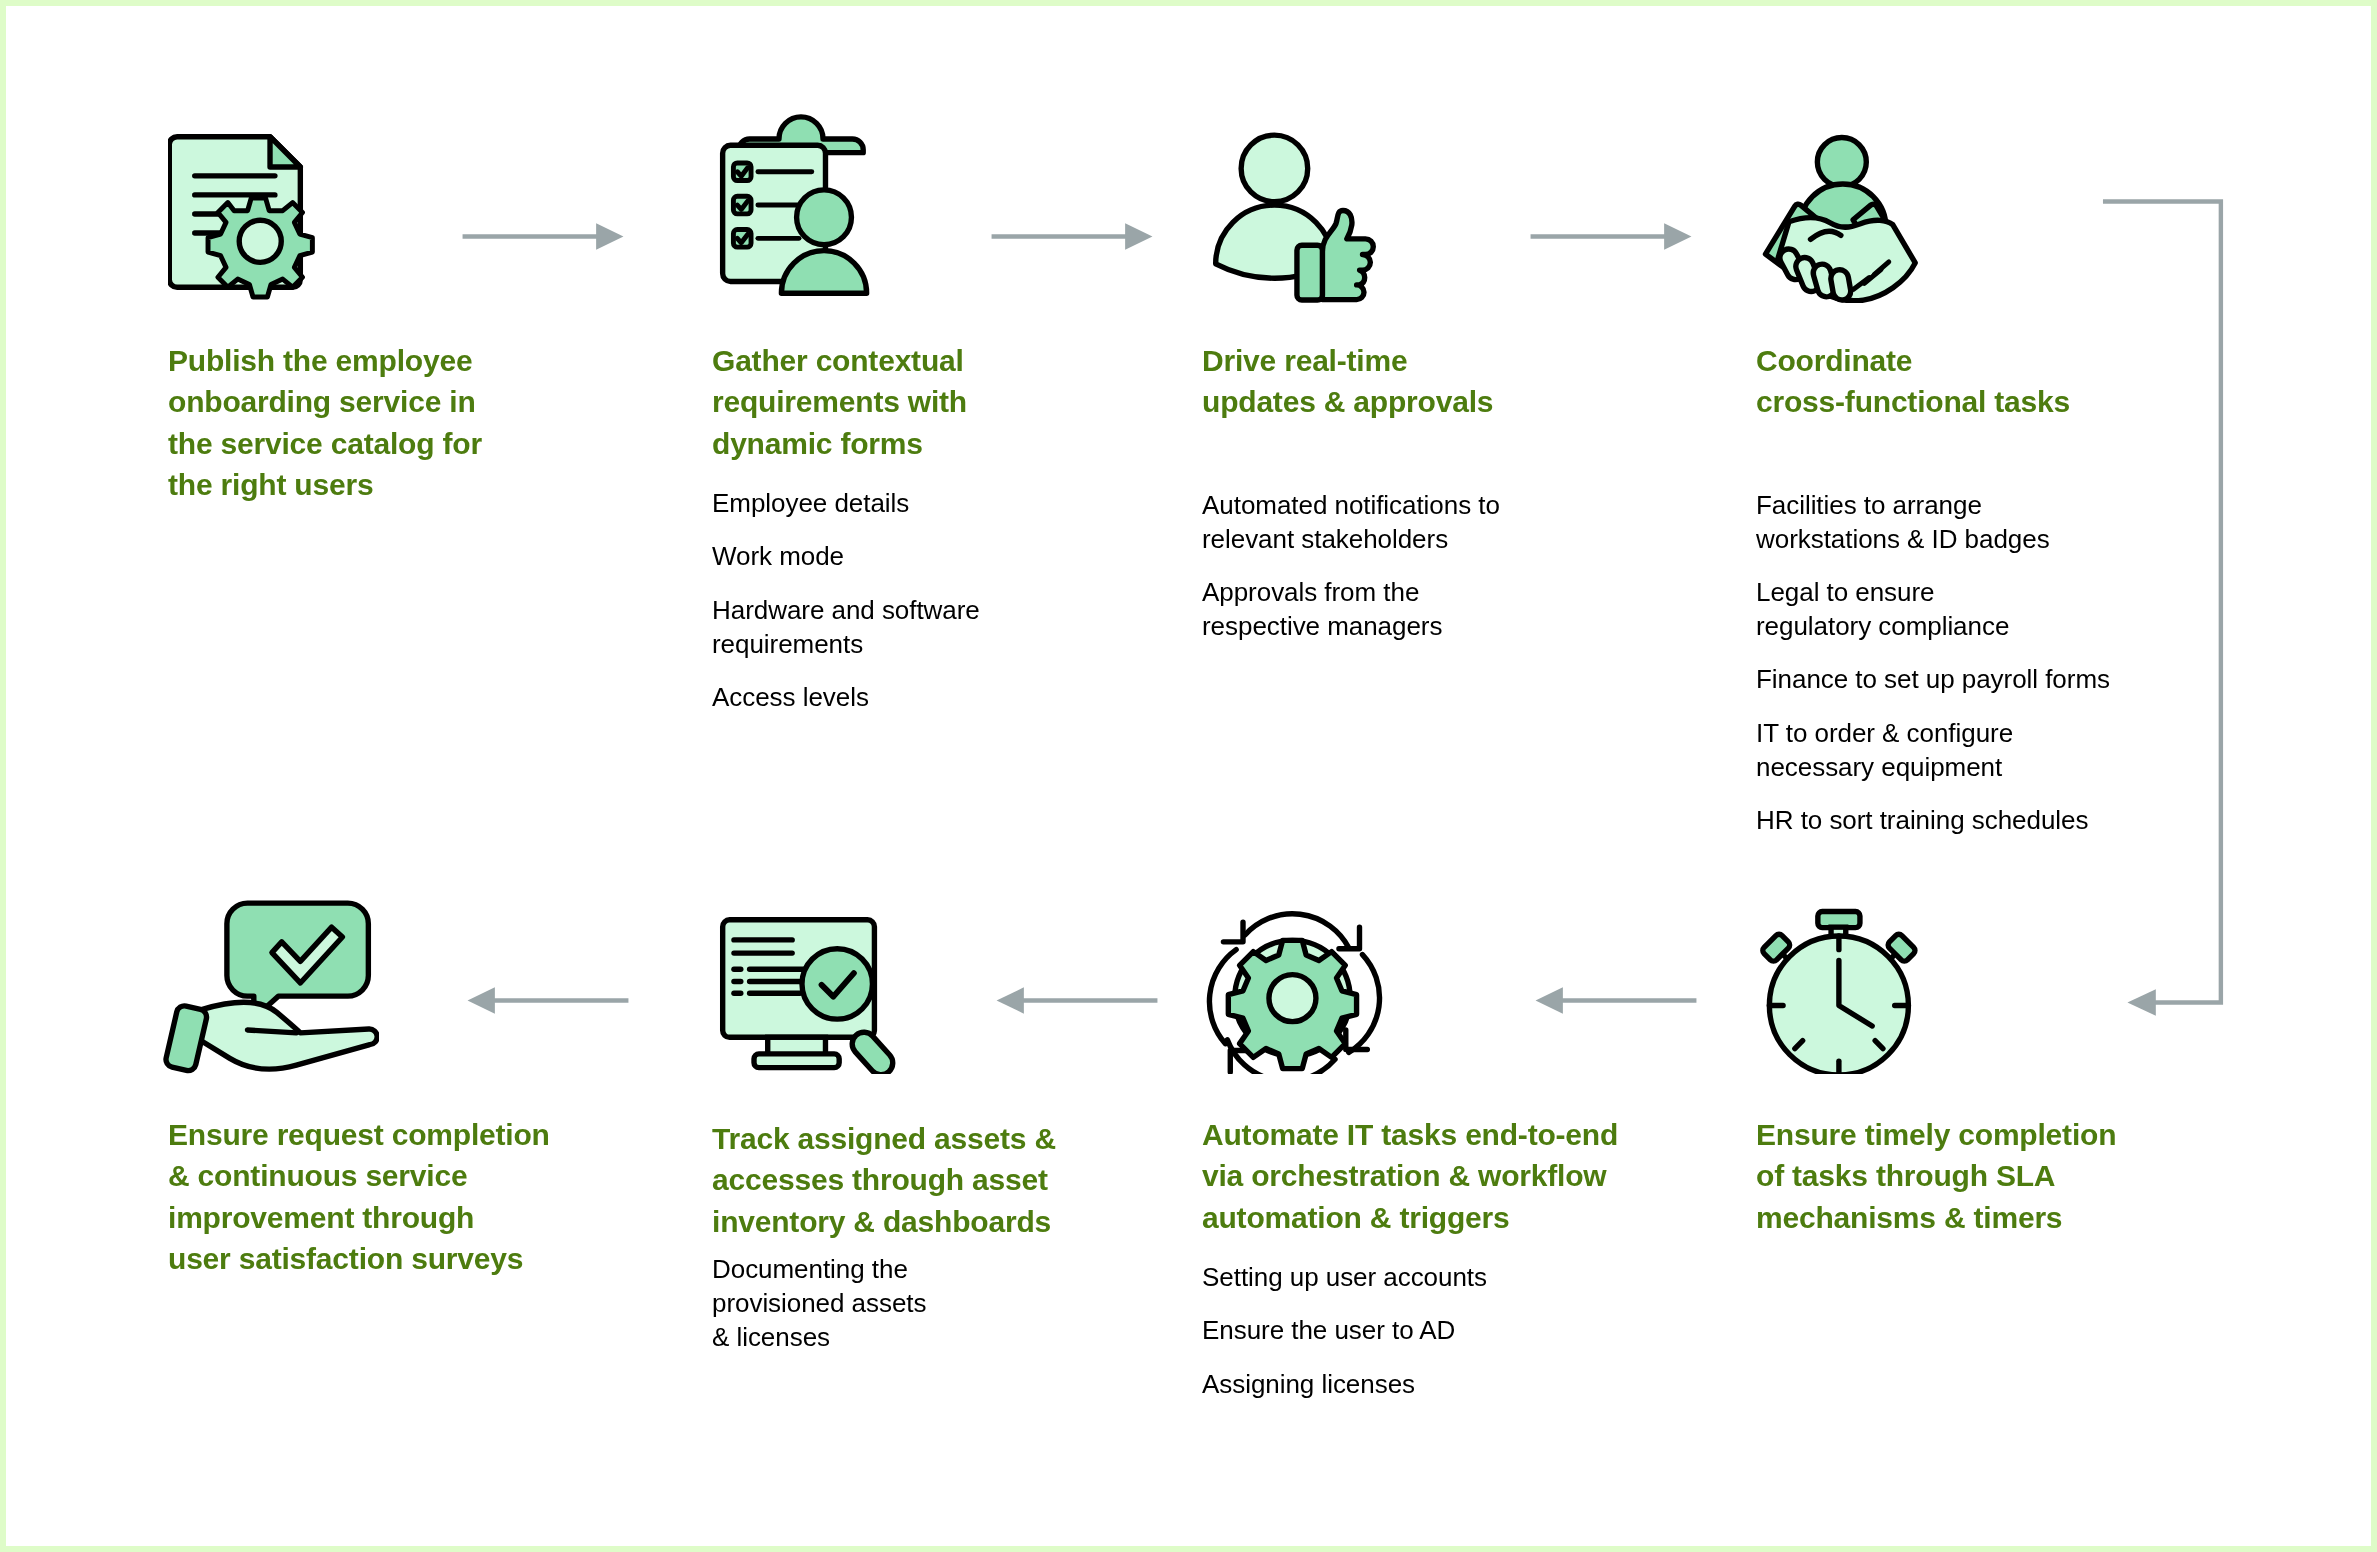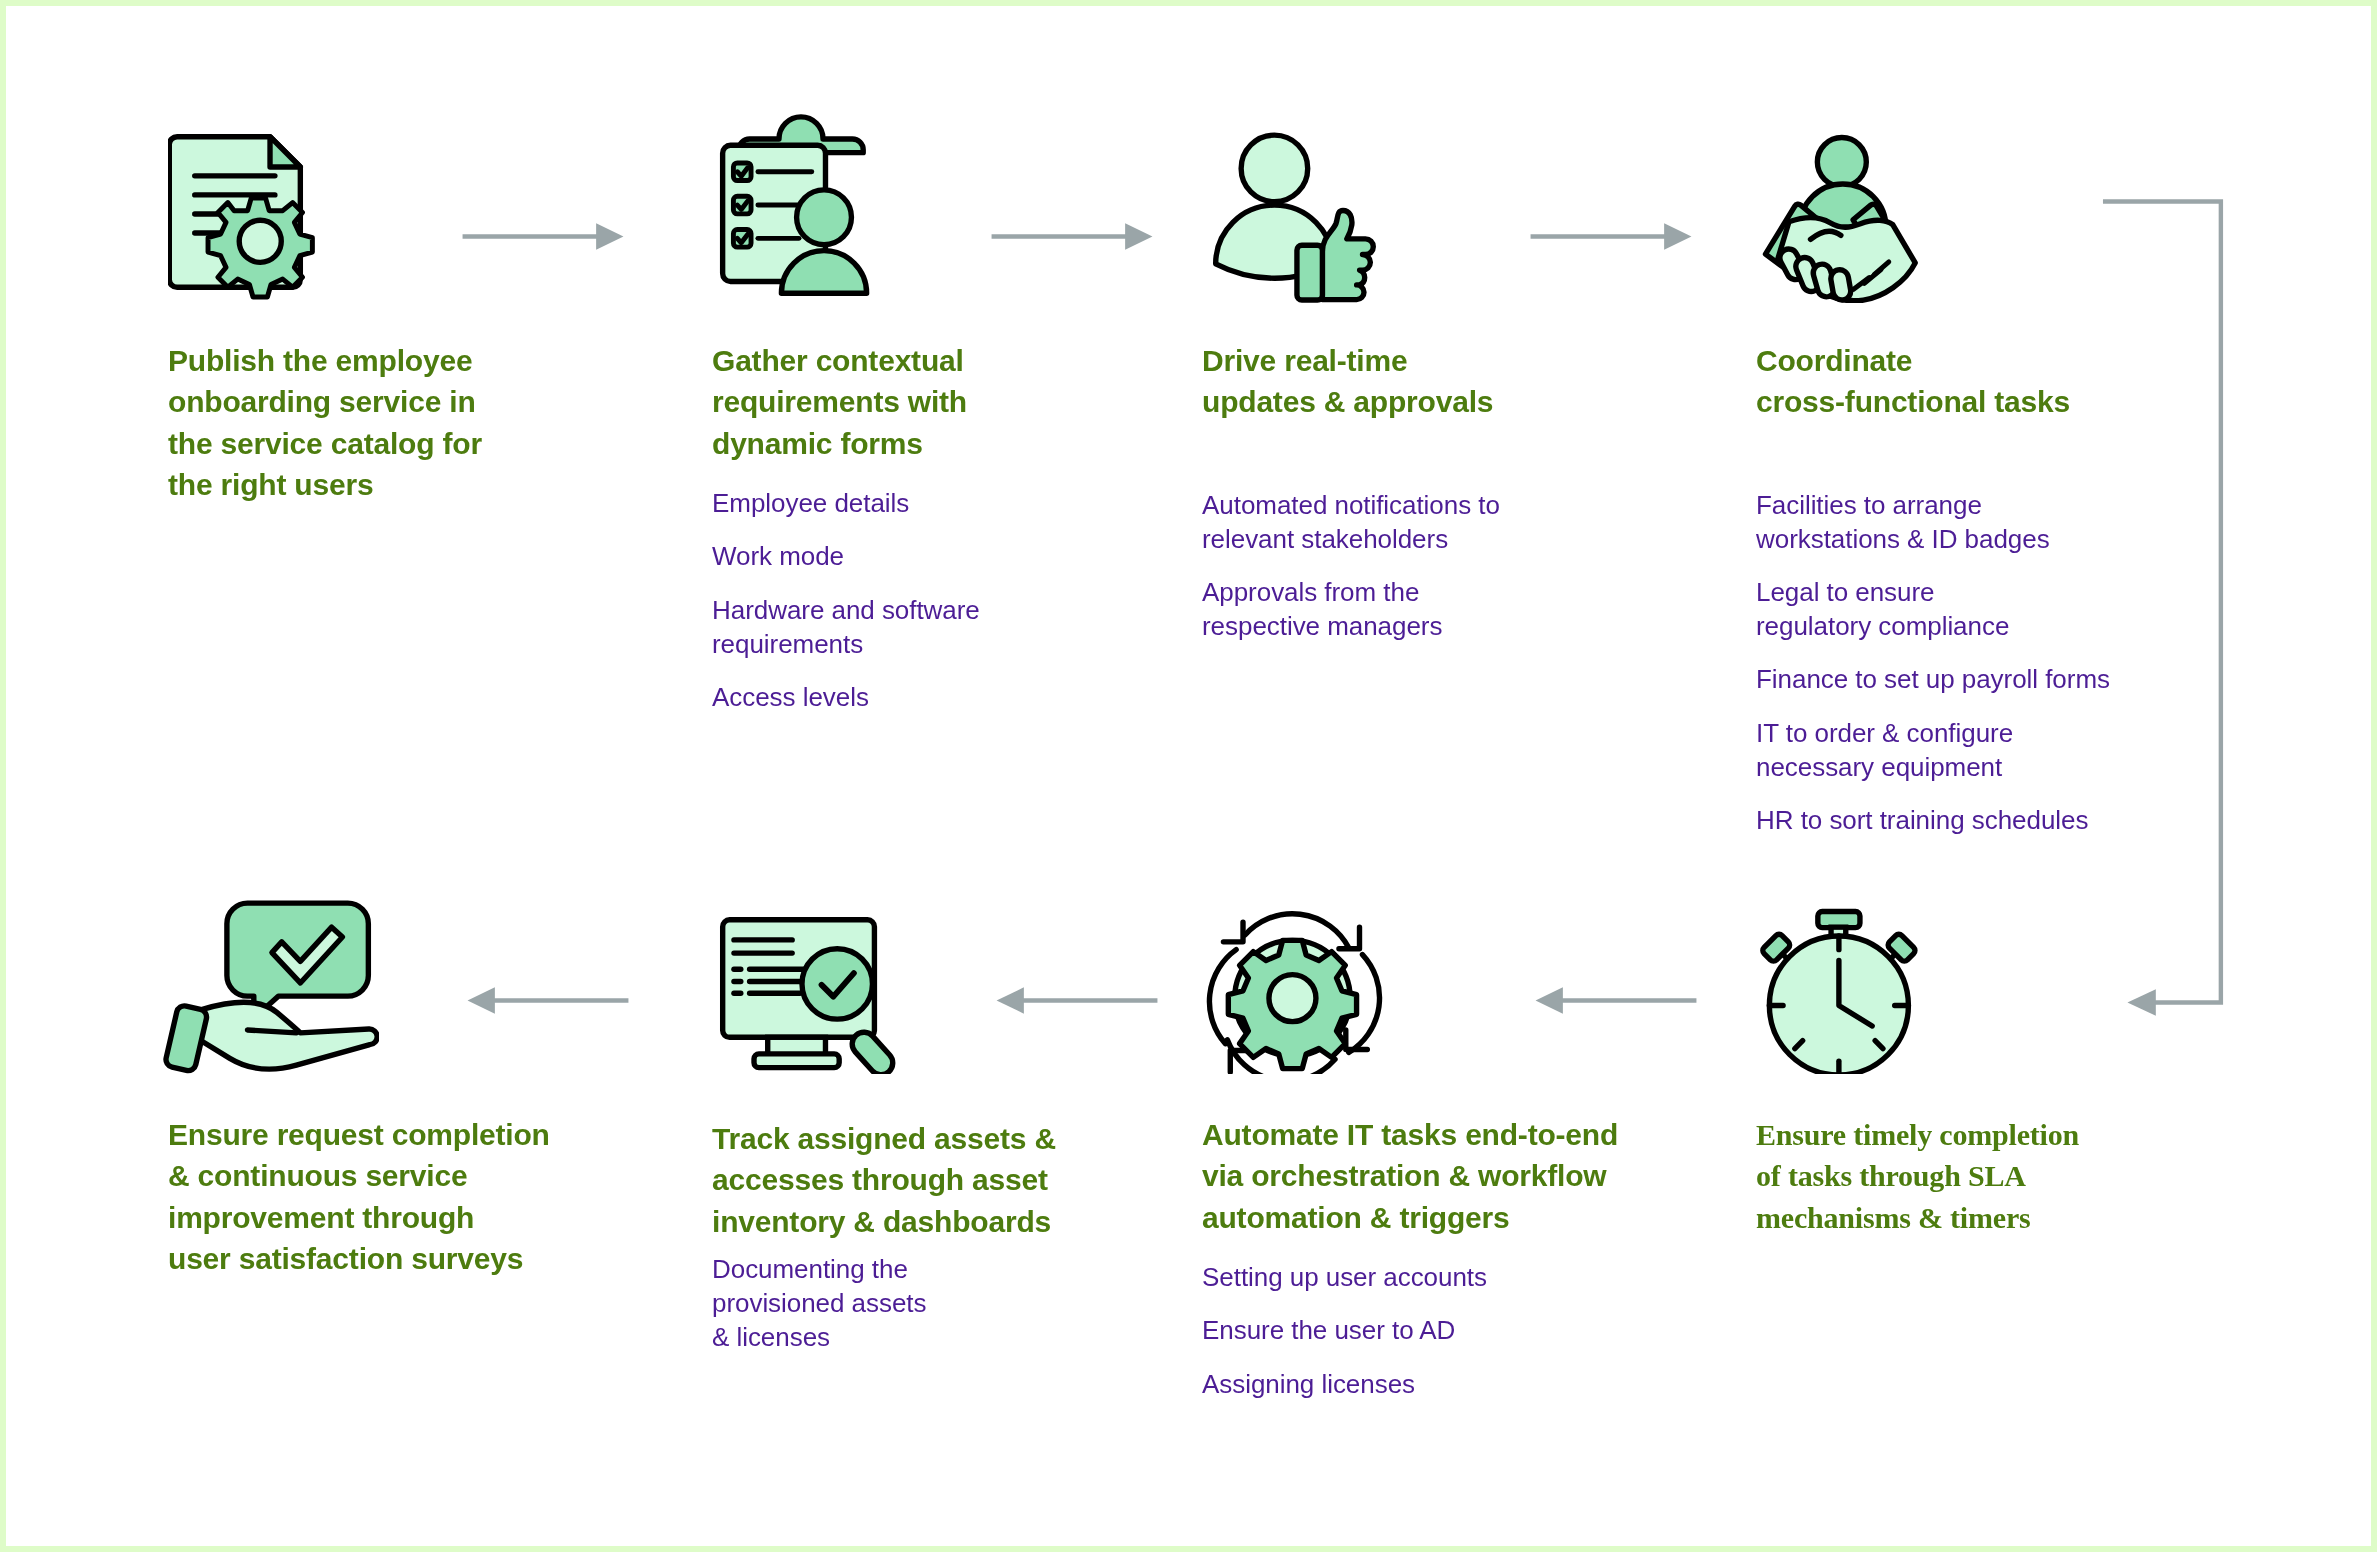--- a/index.html
+++ b/index.html
@@ -36,21 +36,21 @@
     letter-spacing: -0.2px;
     white-space: pre-line;
   }
   .bullets {
     position: absolute;
   }
   .bullet {
     font-size: 26px;
     font-weight: 400;
     line-height: 1.30;
-    color: #4c1d95;
+    color: #000000;
     margin-bottom: 19.6px;
     white-space: pre-line;
     letter-spacing: -0.05px;
   }
   .bullet:last-child { margin-bottom: 0; }
   .arrow {
     position: absolute;
   }
   .arrow svg { display:block; }
   .connector { position:absolute; }
@@ -184,21 +184,21 @@
           <line x1="210" y1="98" x2="210" y2="126"></line>
           <line x1="210" y1="354" x2="210" y2="382"></line>
           <line x1="68" y1="240" x2="96" y2="240"></line>
           <line x1="324" y1="240" x2="352" y2="240"></line>
           <line x1="120" y1="328" x2="136" y2="312"></line>
           <line x1="300" y1="328" x2="284" y2="312"></line>
         </g>
         <path d="M210 148 v92 l68 42" fill="none" stroke="#000" stroke-width="11" stroke-linecap="round" stroke-linejoin="round"></path>
       </svg>
     </div>
-    <div class="step-title" style="left:0px; top:216px; width:387px;font-family:Liberation Serif, serif;">Ensure timely completion
+    <div class="step-title" style="left:0px; top:216px; width:387px;">Ensure timely completion
 of tasks through SLA
 mechanisms &amp; timers</div>
   </div>
 
   <div class="step" style="left:1196px; top:892px; width:441px;">
     <div class="icon-wrap" style="left:-9.8px; top:-9.8px; width:196px; height:186px;">
       <svg viewBox="0 0 400 380">
         <g fill="none" stroke="#000" stroke-width="11" stroke-linecap="round" stroke-linejoin="round">
           <path d="M108 96 a130 130 0 0 1 212 26"></path>
           <path d="M64 110 h40 v-40"></path>

